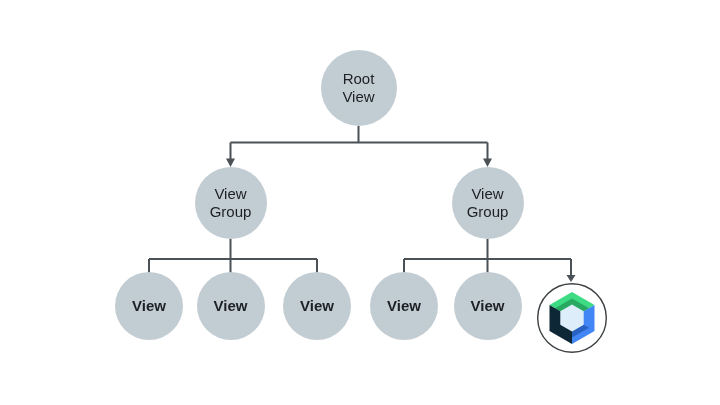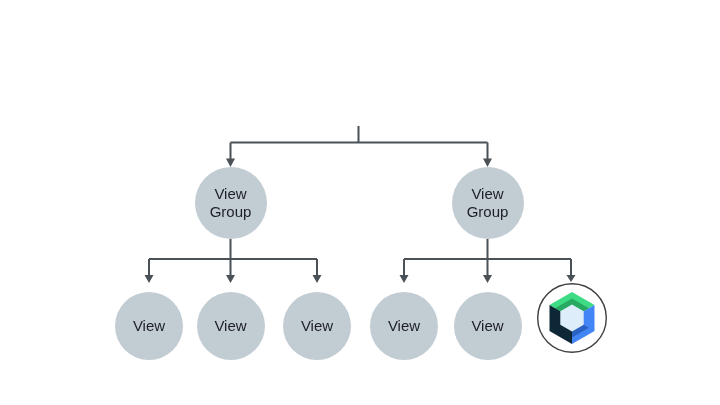--- a/index.html
+++ b/index.html
@@ -41,21 +41,21 @@
     line-height: 18px;
   }
   .node .lbl {
     display: block;
     width: 52px;
   }
   .node.root   { left: 320.5px; top: 50px;  width: 76px; height: 76px; }
   .node.group  { width: 72px; height: 72px; }
   .node.g-left  { left: 194.5px; top: 167px; }
   .node.g-right { left: 451.5px; top: 167px; }
-  .node.leaf   { width: 68px; height: 68px; top: 292px; }
+  .node.leaf   { width: 68px; height: 68px; top: 272px; font-weight: bold; }
   .node.v1 { left: 115px;   }
   .node.v2 { left: 196.5px; }
   .node.v3 { left: 283px;   }
   .node.v4 { left: 370px;   }
   .node.v5 { left: 453.5px; }
   .compose-node {
     position: absolute;
     left: 535.5px;
     top: 282px;
     width: 72px;
@@ -86,20 +86,23 @@
     <polygon points="226,158.5 235,158.5 230.5,167"></polygon>
     <polygon points="483,158.5 492,158.5 487.5,167"></polygon>
     <polygon points="144.5,275 153.5,275 149,283"></polygon>
     <polygon points="226,275 235,275 230.5,283"></polygon>
     <polygon points="312.5,275 321.5,275 317,283"></polygon>
     <polygon points="399.5,275 408.5,275 404,283"></polygon>
     <polygon points="483,275 492,275 487.5,283"></polygon>
     <polygon points="566.5,275 575.5,275 571,282"></polygon>
   </svg>
 
+  <div class="node root">
+    <span class="lbl">Root View</span>
+  </div>
 
   <div class="node group g-left">
     <span class="lbl">View Group</span>
   </div>
 
   <div class="node group g-right">
     <span class="lbl">View Group</span>
   </div>
 
   <div class="node leaf v1">

